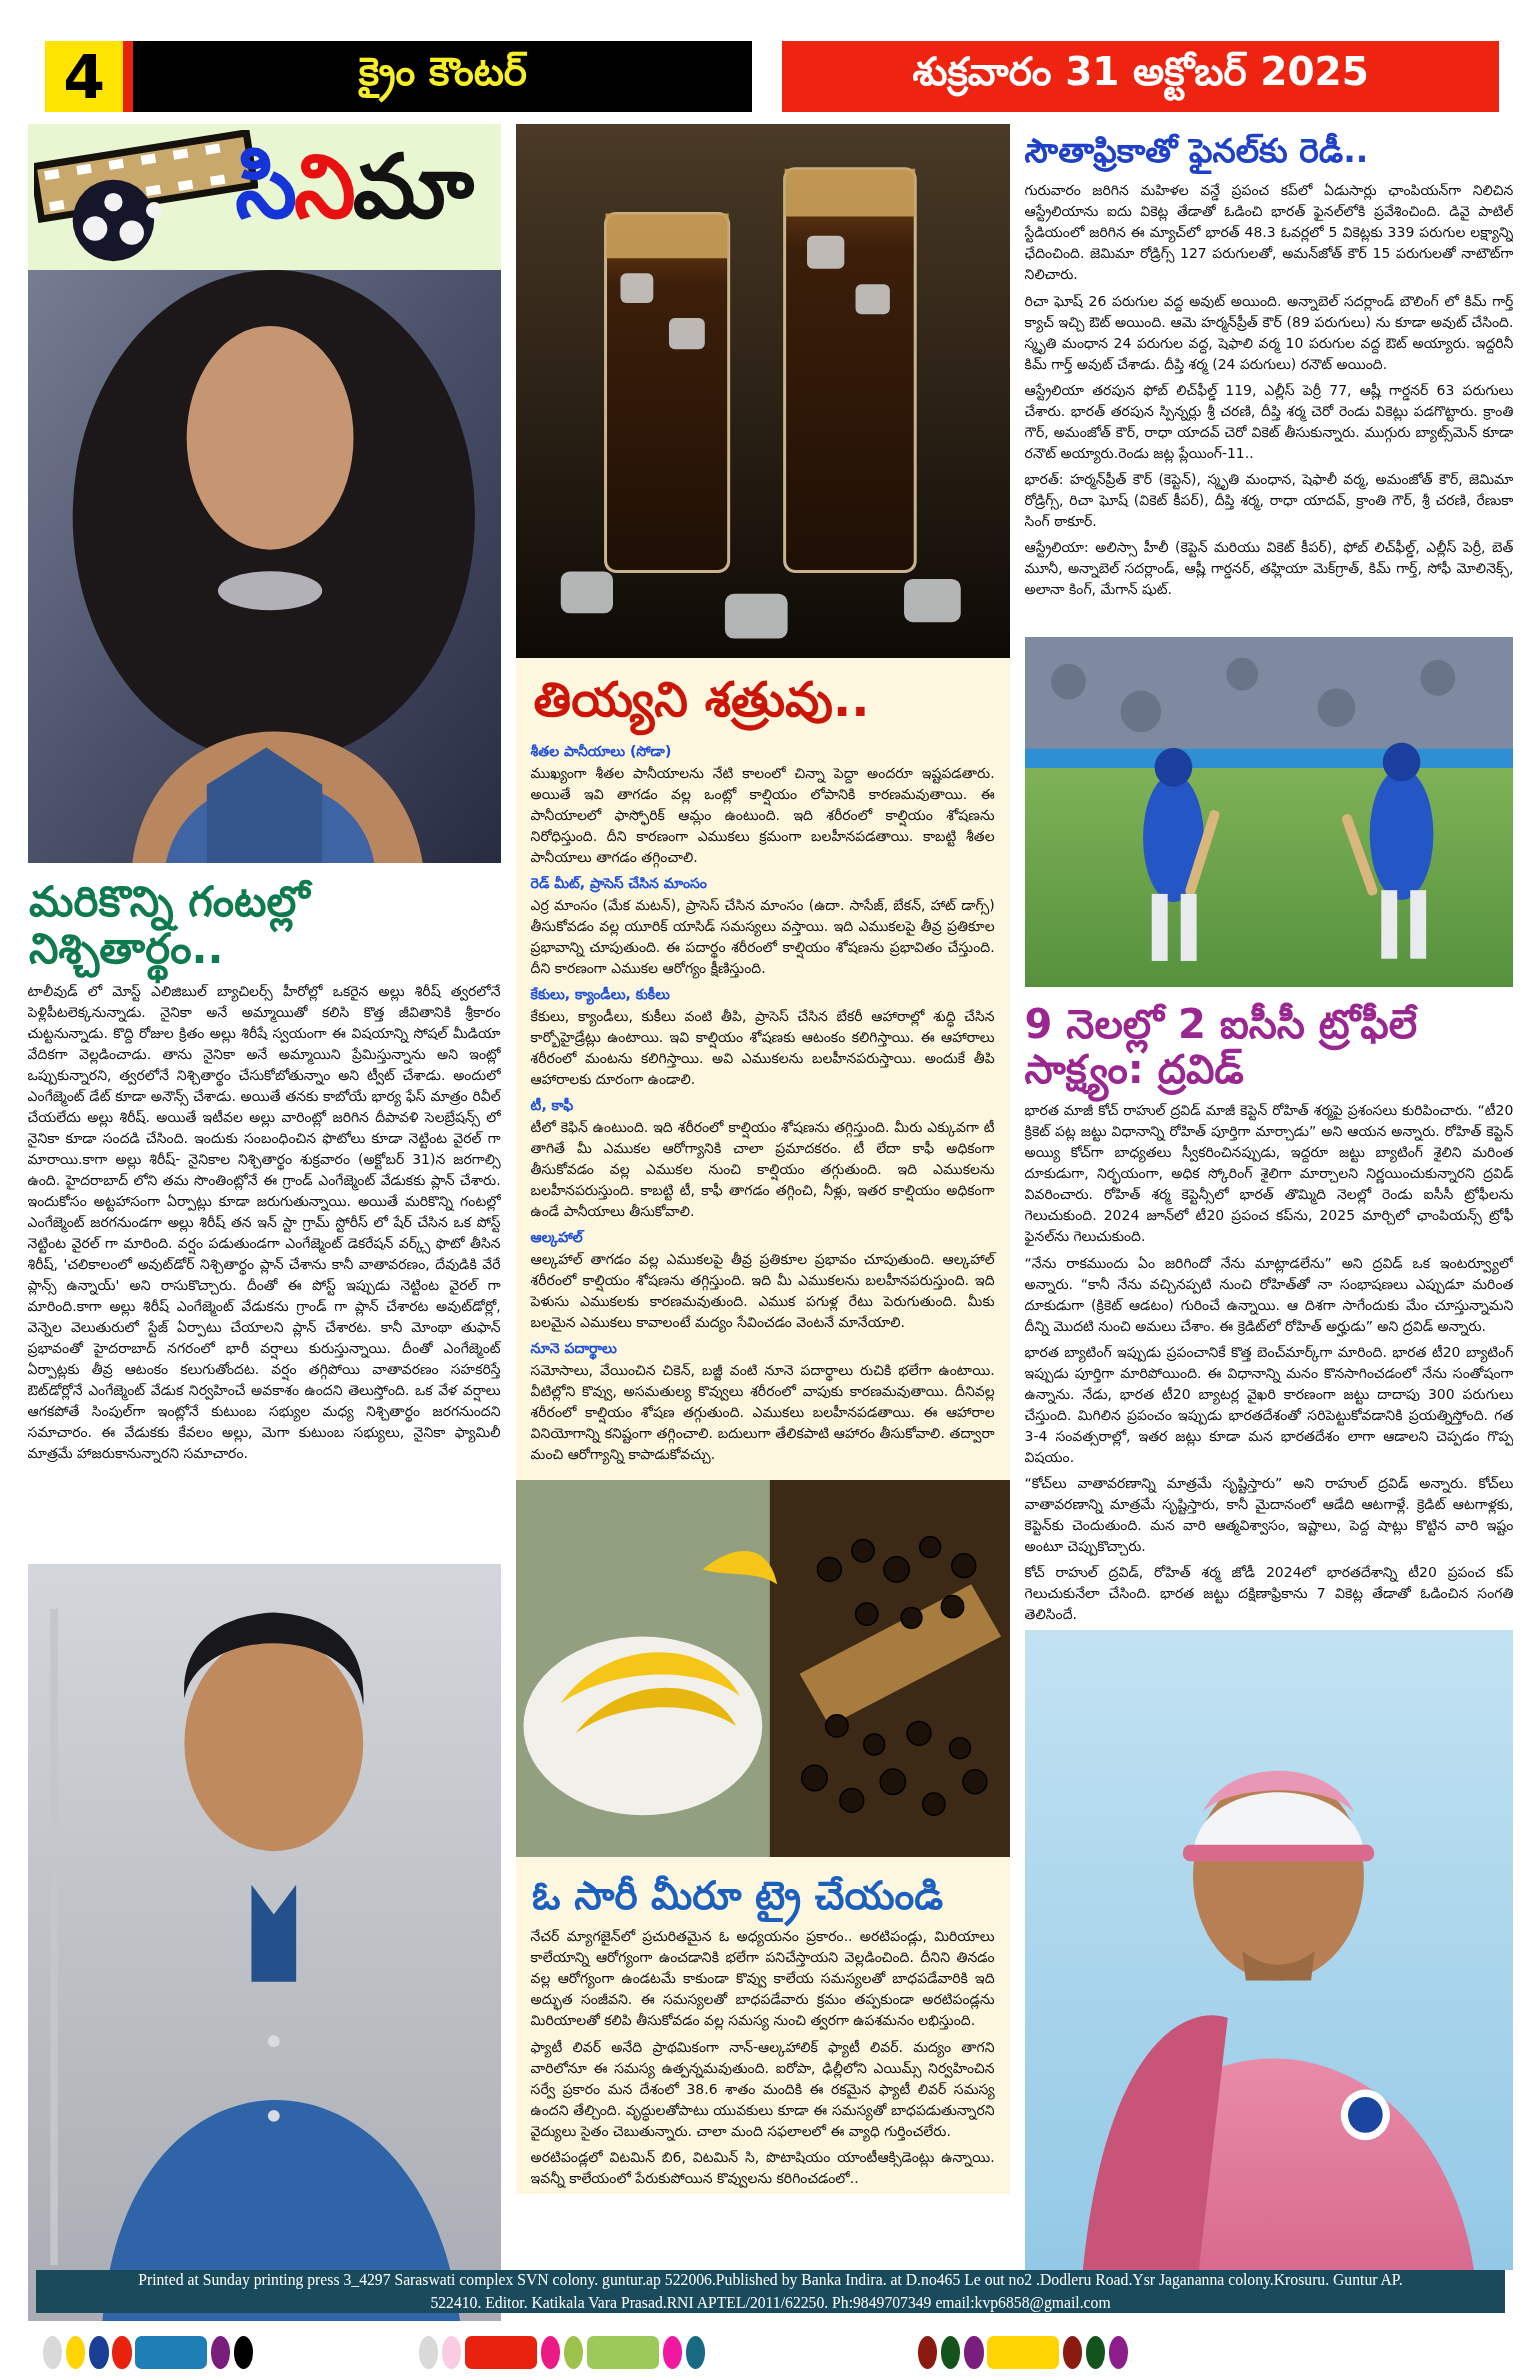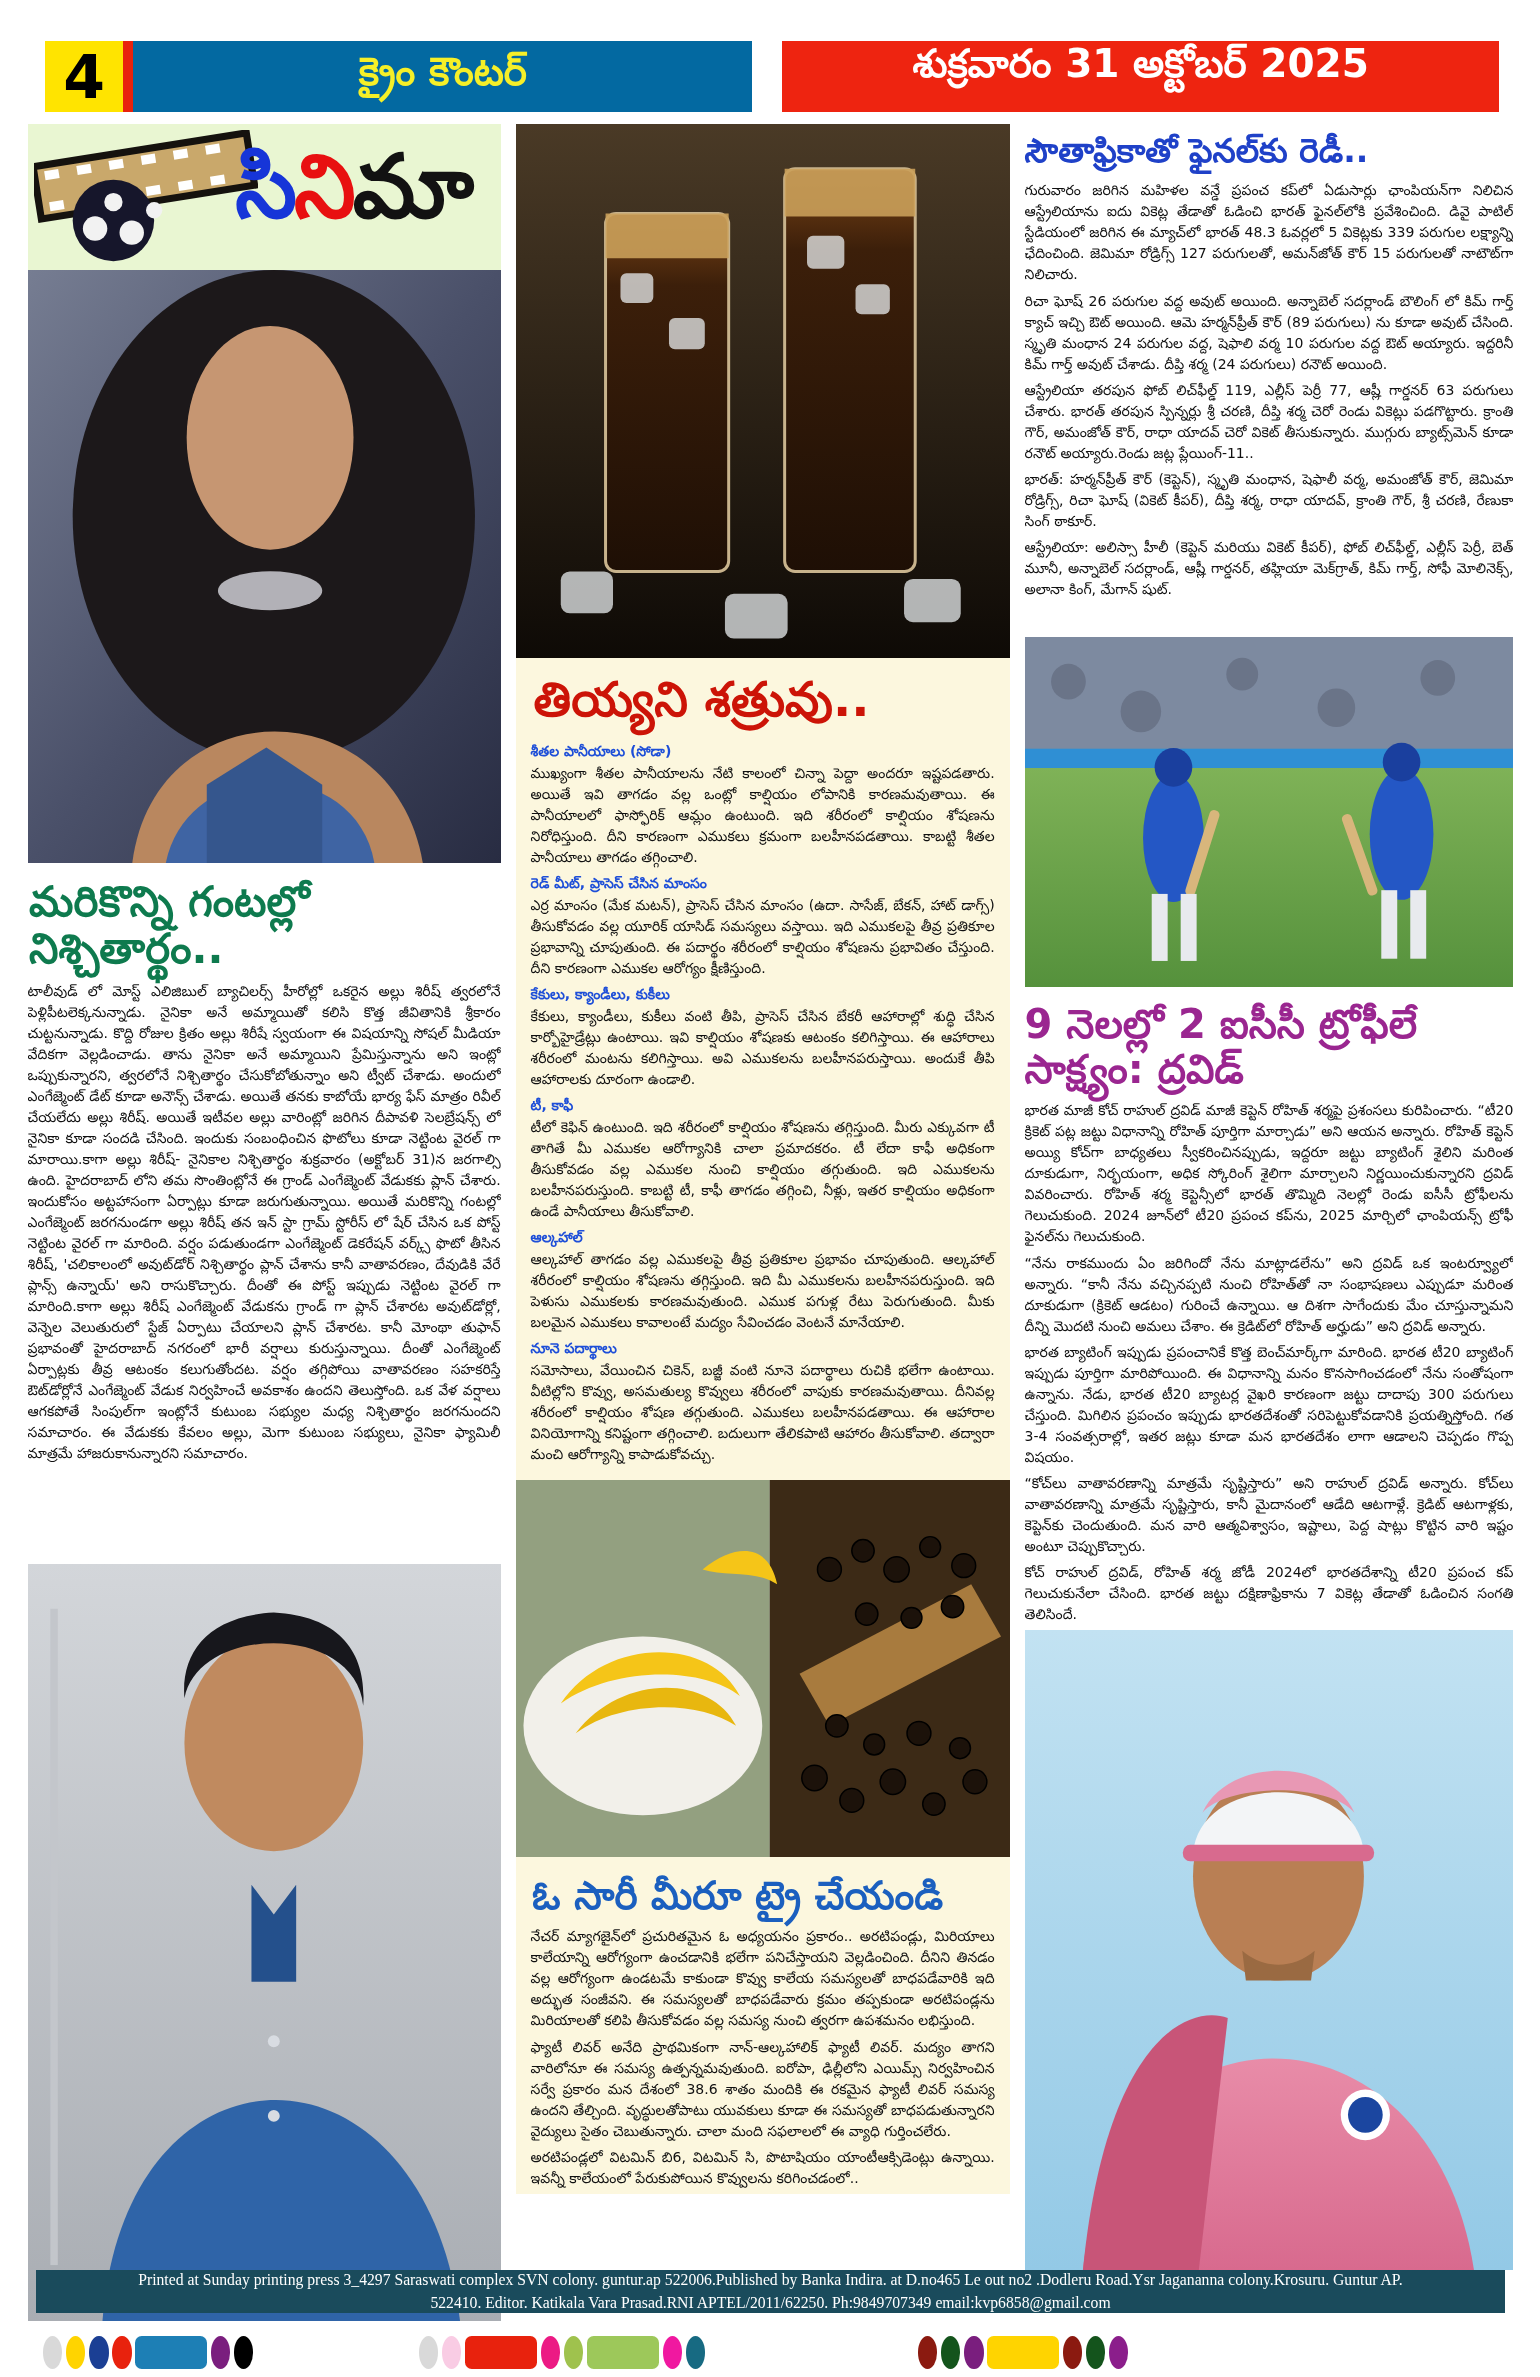--- a/index.html
+++ b/index.html
@@ -5,24 +5,24 @@
   * { box-sizing: border-box; margin: 0; padding: 0; }
   html,body { background:#ffffff; }
   .page { position:relative; width:1541px; height:2377px; background:#fff; overflow:hidden;
           font-family:"DejaVu Sans", sans-serif; }
 
   
   .masthead { display:flex; margin:41px 42px 0 45px; height:71px; }
   .page-num { width:78px; background:#ffe400; color:#000; font-weight:bold; font-size:60px;
               display:flex; align-items:center; justify-content:center; }
   .red-stripe { width:10.4px; background:#e8220d; }
-  .section-bar { width:619px; background:#0369a1; display:flex; align-items:center; justify-content:center; }
+  .section-bar { width:619px; background:#000000; display:flex; align-items:center; justify-content:center; }
   .section-bar span { color:#f6ef28; font-size:39px; font-weight:bold; }
   .head-gap { width:30px; background:#fff; }
-  .date-bar { flex:1; background:#ee2410; display:flex; align-items:flex-start; justify-content:center; }
+  .date-bar { flex:1; background:#ee2410; display:flex; align-items:center; justify-content:center; }
   .date-bar span { color:#fff; font-size:39px; font-weight:bold; }
 
   
   .columns { display:flex; gap:15px; margin:12px 27.6px 0 27.6px; }
   .col-left { width:473px; }
   .col-mid { width:494px; }
   .col-right { flex:1; }
 
   .hl { font-weight:bold; line-height:1.12; }
   .hl-green { color:#0e7a4e; font-size:42px; padding:15px 0 9px 1.5px; }

